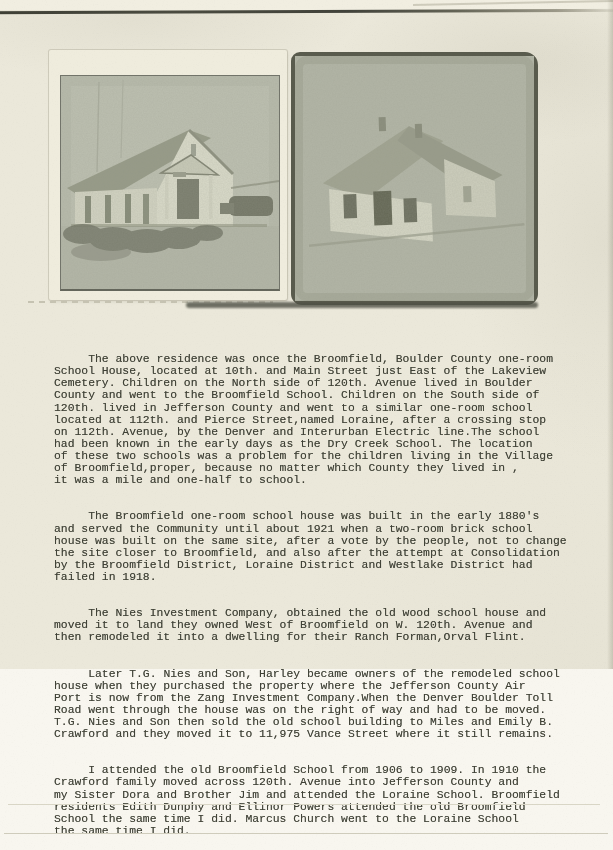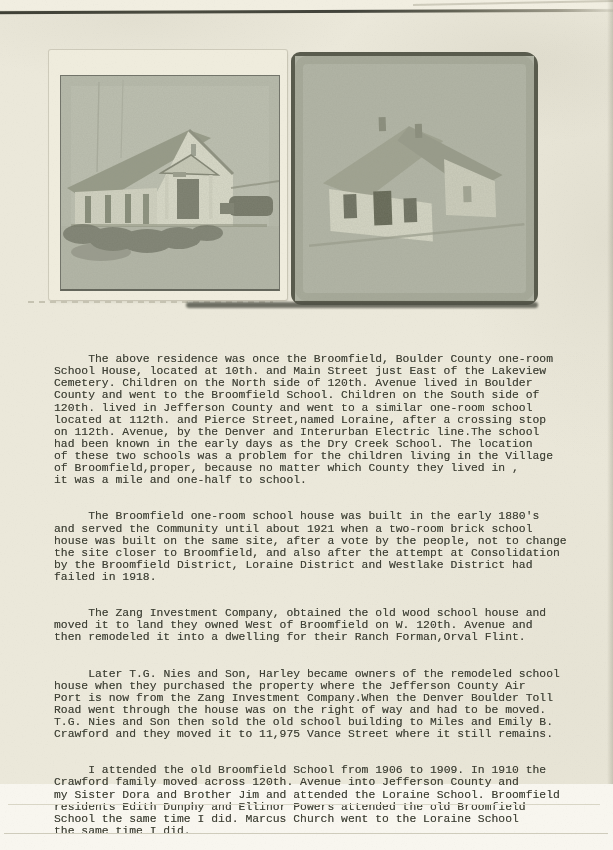--- a/index.html
+++ b/index.html
@@ -4,21 +4,21 @@
 <style>
   html,body{margin:0;padding:0;}
   body{
     width:613px;height:850px;
     background:#f8f6ef;
     font-family:"Liberation Mono","DejaVu Sans Mono",monospace;
     position:relative;overflow:hidden;
   }
   .scan{position:absolute;inset:0;}
   .page{
-    position:absolute;left:0;top:0;width:613px;height:784px;
+    position:absolute;left:0;top:0;width:613px;height:669px;
     background:
       radial-gradient(260px 120px at 520px 60px, rgba(125,122,100,0.11), transparent 70%),
       radial-gradient(200px 320px at 604px 240px, rgba(125,122,100,0.09), transparent 70%),
       radial-gradient(320px 90px at 140px 18px, rgba(125,122,100,0.08), transparent 70%),
       radial-gradient(420px 520px at 580px 700px, rgba(135,130,105,0.05), transparent 70%),
       #ebe8da;
   }
   .top-strip{position:absolute;left:0;top:0;width:100%;height:10px;background:#f1eee1;}
   .top-line{
     position:absolute;left:-5px;top:10px;width:104%;height:3px;border-radius:2px;
@@ -171,21 +171,21 @@
 had been known in the early days as the Dry Creek School. The location
 of these two schools was a problem for the children living in the Village
 of Broomfield,proper, because no matter which County they lived in ,
 it was a mile and one-half to school.</p>
       <p class="para">     The Broomfield one-room school house was built in the early 1880's
 and served the Community until about 1921 when a two-room brick school
 house was built on the same site, after a vote by the people, not to change
 the site closer to Broomfield, and also after the attempt at Consolidation
 by the Broomfield District, Loraine District and Westlake District had
 failed in 1918.</p>
-      <p class="para">     The Zang Investment Company, obtained the old wood school house and
+      <p class="para">     The Nies Investment Company, obtained the old wood school house and
 moved it to land they owned West of Broomfield on W. 120th. Avenue and
 then remodeled it into a dwelling for their Ranch Forman,Orval Flint.</p>
       <p class="para">     Later T.G. Nies and Son, Harley became owners of the remodeled school
 house when they purchased the property where the Jefferson County Air
 Port is now from the Zang Investment Company.When the Denver Boulder Toll
 Road went through the house was on the right of way and had to be moved.
 T.G. Nies and Son then sold the old school building to Miles and Emily B.
 Crawford and they moved it to 11,975 Vance Street where it still remains.</p>
       <p class="para">     I attended the old Broomfield School from 1906 to 1909. In 1910 the
 Crawford family moved across 120th. Avenue into Jefferson County and

